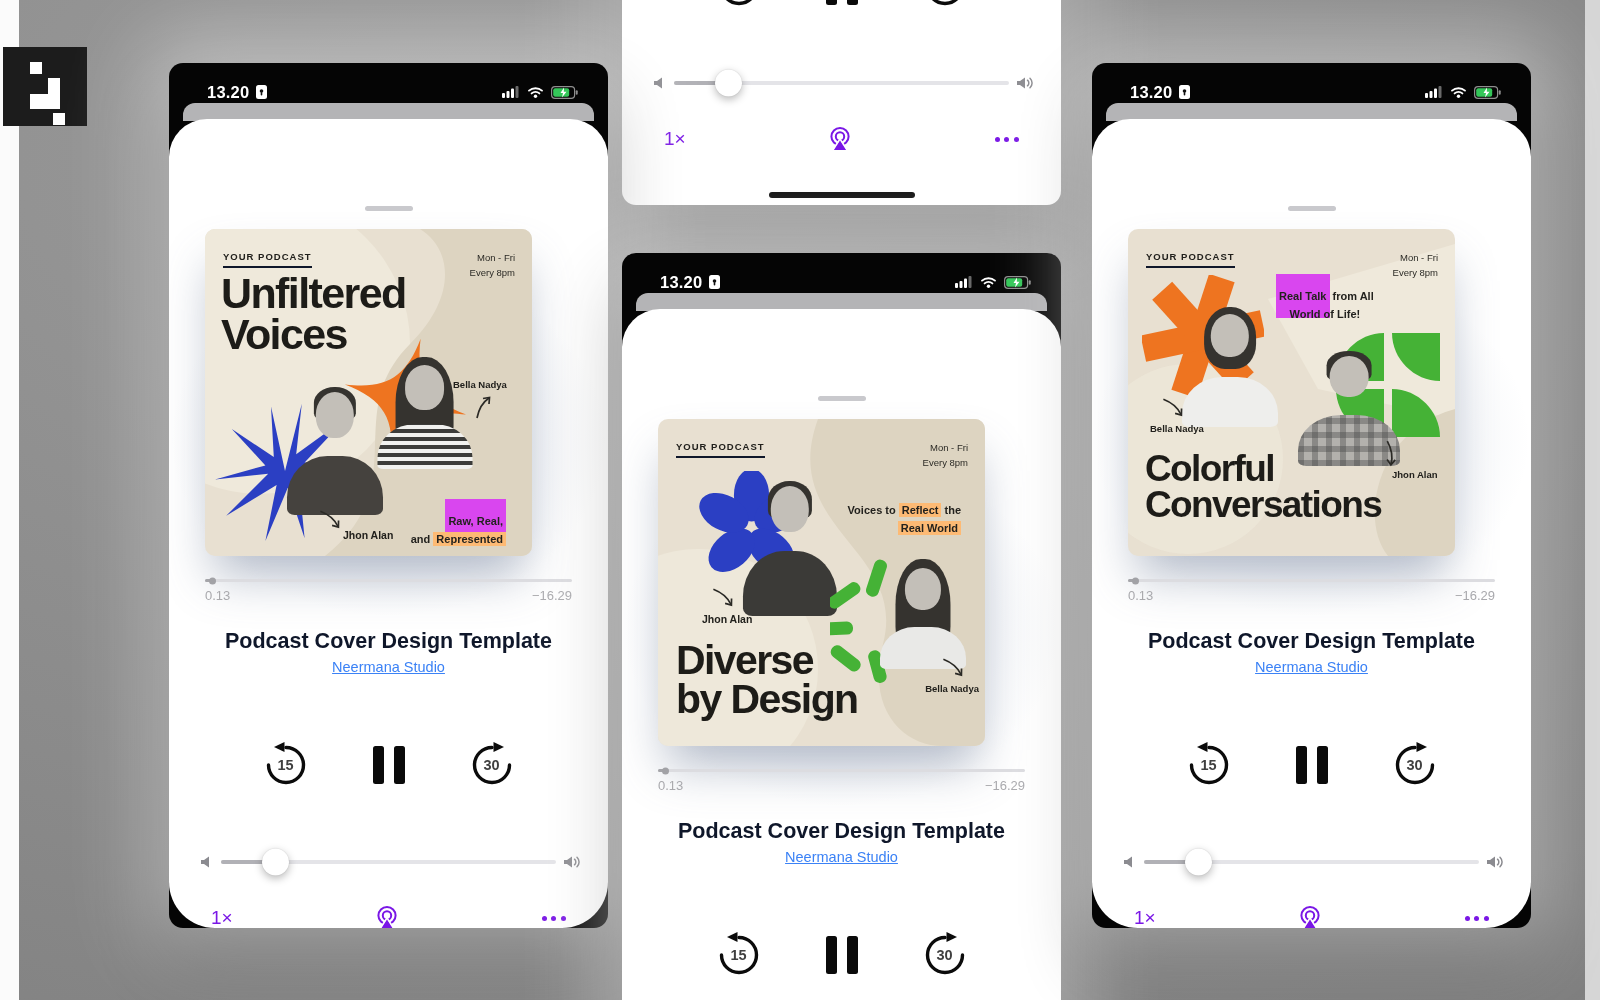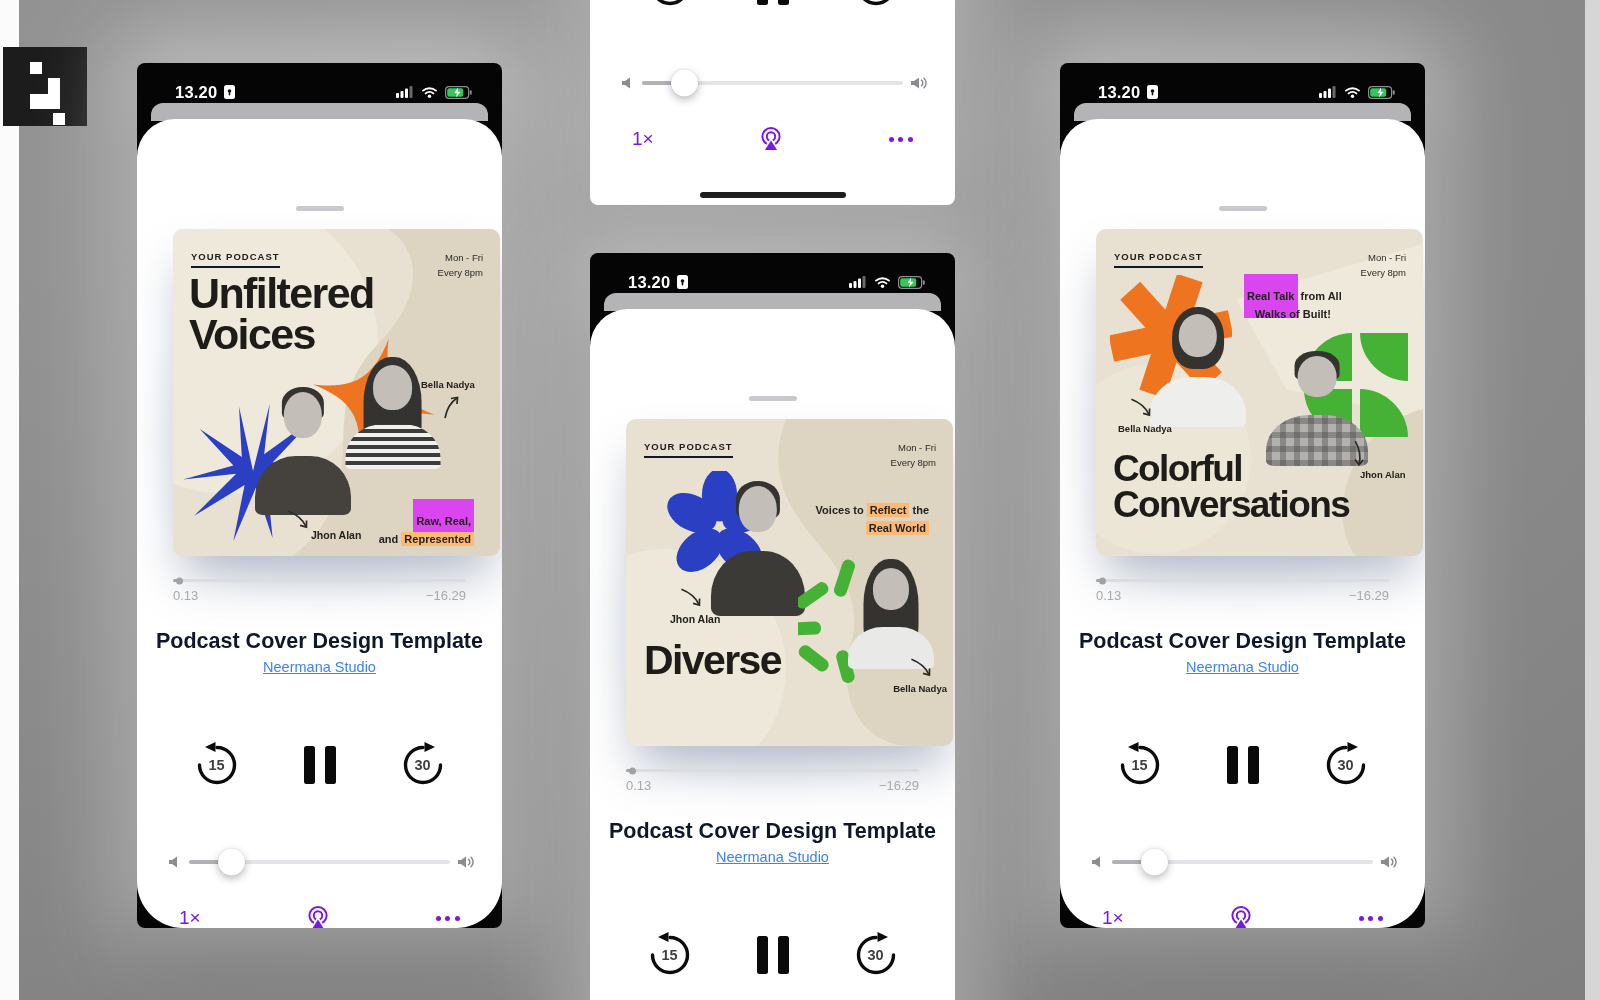--- a/index.html
+++ b/index.html
@@ -8,22 +8,22 @@
     background:radial-gradient(120% 120% at 30% 15%, #9a9a9a 0%, #8a8a8a 55%, #7c7c7c 100%);
     font-family:"Liberation Sans", sans-serif;}
   .edge-strip{position:absolute;top:0;bottom:0;}
   .edge-left{left:0;width:19px;background:#fbfbfb;}
   .edge-right{right:0;width:15px;background:#d6d6d6;}
 
   
   .logo{position:absolute;left:3px;top:47px;width:84px;height:79px;background:#1c1c1c;}
 
   
-  .phone{position:absolute;width:365px;height:865px;background:#050505;border-radius:8px;
-    box-shadow:0 0 80px 22px rgba(255,255,255,.45), 0 35px 70px rgba(0,0,0,.30);}
+  .phone{position:absolute;width:439px;height:865px;background:#050505;border-radius:14px;
+    box-shadow:0 0 80px 22px rgba(255,255,255,.45), 0 35px 70px rgba(0,0,0,.30);margin-left:32px;}
   .statusbar{position:absolute;top:16px;left:0;right:0;height:26px;display:flex;align-items:center;justify-content:space-between;padding:0 30px 0 38px;}
   .sb-time{color:#fff;font-size:16.5px;font-weight:700;letter-spacing:.2px;display:flex;align-items:center;gap:6px;}
   .sb-icons{display:flex;align-items:center;gap:7px;}
   .dimstrip{position:absolute;top:40px;left:14px;right:14px;height:18px;background:#b4b4b6;border-radius:12px 12px 0 0;}
   .sheet{position:absolute;top:56px;left:0;right:0;bottom:0;background:#ffffff;border-radius:38px 38px 46px 46px;overflow:hidden;}
   .sheet::before{content:"";position:absolute;left:-40px;right:-40px;top:90px;height:420px;
     background:radial-gradient(60% 60% at 50% 55%, rgba(120,140,175,.22) 0%, rgba(120,140,175,0) 70%);}
   .handle{position:absolute;top:87px;left:50%;transform:translateX(-50%);width:48px;height:5px;border-radius:3px;background:#c9c9cd;}
 
   
@@ -378,20 +378,21 @@
           <div class="face" style="top:8%;width:42%;height:38%;"></div>
           <div class="body" style="width:100%;height:38%;border-radius:40% 40% 8% 8%/75% 75% 10% 10%;background:#e9e9e7;"></div>
         </div>
         <svg class="arrow" style="left:282px;top:236px;transform:rotate(100deg);" viewBox="0 0 26 26">
           <path d="M6 24 C8 14 12 8 18 4" fill="none" stroke="#2b2a26" stroke-width="1.7"></path>
           <path d="M12 4.5 L18.5 3.5 L18 10" fill="none" stroke="#2b2a26" stroke-width="1.7"></path>
         </svg>
         <span class="guest" style="right:6px;top:264px;">Bella Nadya</span>
         <div class="poster-title" style="left:18px;top:222px;font-size:41px;">
           <div>Diverse</div>
+          <div>by Design</div>
         </div>
       </div>
 
       <div class="progress">
           <div class="fill"></div>
           <div class="dot"></div>
         </div>
       <div class="times">
         <span>0.13</span>
         <span>−16.29</span>
@@ -476,21 +477,21 @@
           </g>
         </svg>
 
         <div class="avatar" style="left:54px;top:78px;width:96px;height:120px;">
           <div class="hair" style="top:0;width:54%;height:52%;border-radius:48% 48% 40% 40%;"></div>
           <div class="face" style="top:6%;width:40%;height:36%;"></div>
           <div class="body" style="width:100%;height:42%;border-radius:42% 42% 8% 8%/72% 72% 10% 10%;background:#eeeeec;"></div>
         </div>
         <div class="tagline" style="left:148px;top:58px;text-align:center;">
           <span class="hl-y">Real Talk</span><span> from All</span><br>
-          <span>Walks of Built!</span>
+          <span>World of Life!</span>
         </div>
 
         <svg style="position:absolute;left:206px;top:102px;" width="108" height="108" viewBox="0 0 108 108">
           <g fill="#45b236">
             <path d="M2 50 C2 24 24 2 50 2 L50 50 Z"></path>
             <path d="M58 2 H106 V50 C80 50 58 28 58 2 Z"></path>
             <path d="M2 58 H50 V106 C24 106 2 84 2 58 Z"></path>
             <path d="M58 58 C84 58 106 80 106 106 H58 Z"></path>
           </g>
         </svg>

